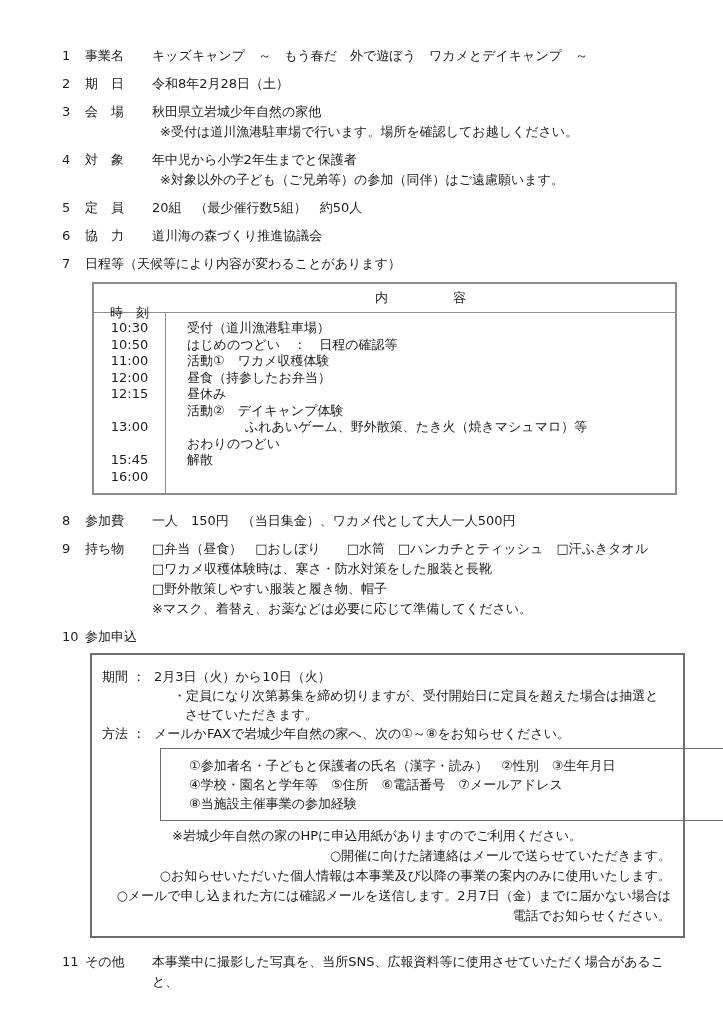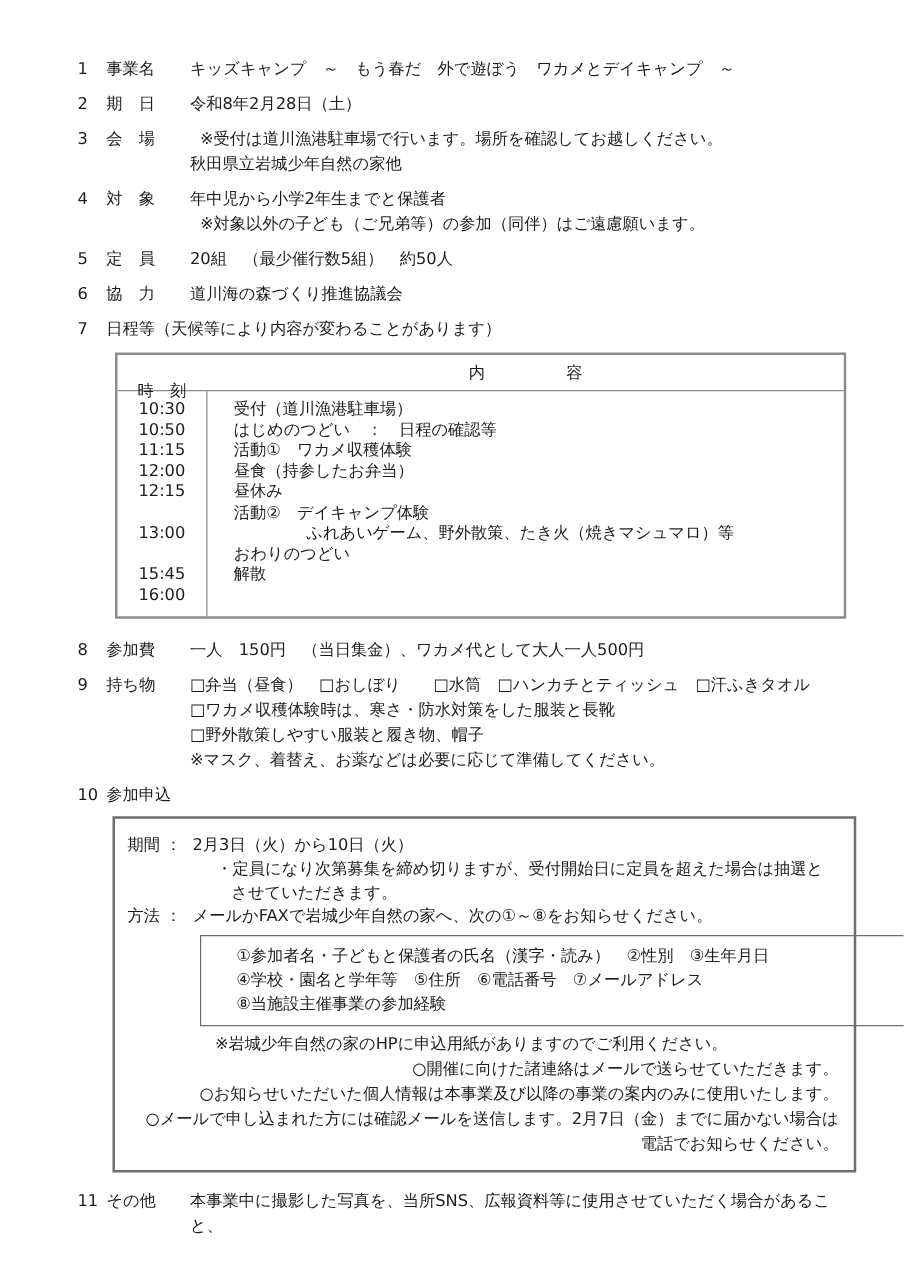--- a/index.html
+++ b/index.html
@@ -84,22 +84,22 @@
     <span class="label">期　日</span>
     <div class="body">
         <div class="line">令和8年2月28日（土）</div>
       </div>
   </div>
 
   <div class="item">
     <span class="no">3</span>
     <span class="label">会　場</span>
     <div class="body">
+      <div class="line">秋田県立岩城少年自然の家他</div>
       <div class="line note-line">※受付は道川漁港駐車場で行います。場所を確認してお越しください。</div>
-      <div class="line">秋田県立岩城少年自然の家他</div>
     </div>
   </div>
 
   <div class="item">
     <span class="no">4</span>
     <span class="label">対　象</span>
     <div class="body">
       <div class="line">年中児から小学2年生までと保護者</div>
       <div class="line note-line">※対象以外の子ども（ご兄弟等）の参加（同伴）はご遠慮願います。</div>
     </div>
@@ -128,21 +128,21 @@
 
   <div class="schedule">
     <div class="sched-header">
       <div class="sched-col-time">時　刻</div>
       <div class="sched-col-content">内　　　　　容</div>
     </div>
     <div class="sched-body">
       <div class="sched-times">
         <div class="sched-cell">10:30</div>
         <div class="sched-cell">10:50</div>
-        <div class="sched-cell">11:15</div>
+        <div class="sched-cell">11:00</div>
         <div class="sched-cell">12:00</div>
         <div class="sched-cell">12:15</div>
         <div class="sched-cell"></div>
         <div class="sched-cell">13:00</div>
         <div class="sched-cell"></div>
         <div class="sched-cell">15:45</div>
         <div class="sched-cell">16:00</div>
       </div>
       <div class="sched-contents">
         <div class="sched-cell">受付（道川漁港駐車場）</div>

